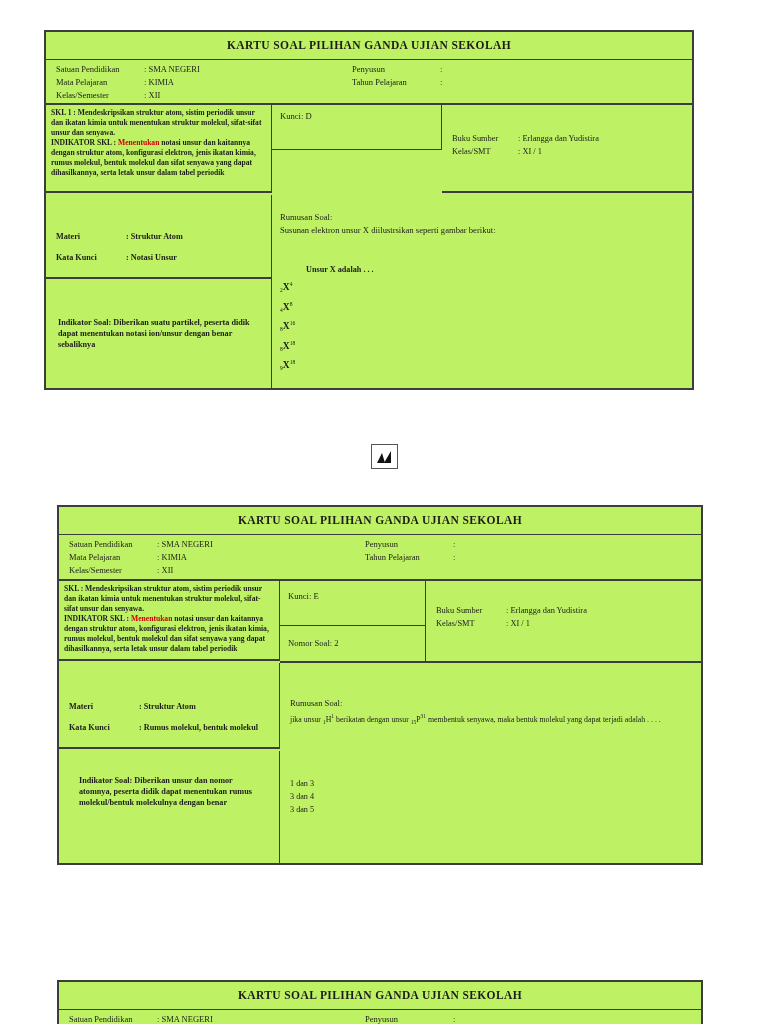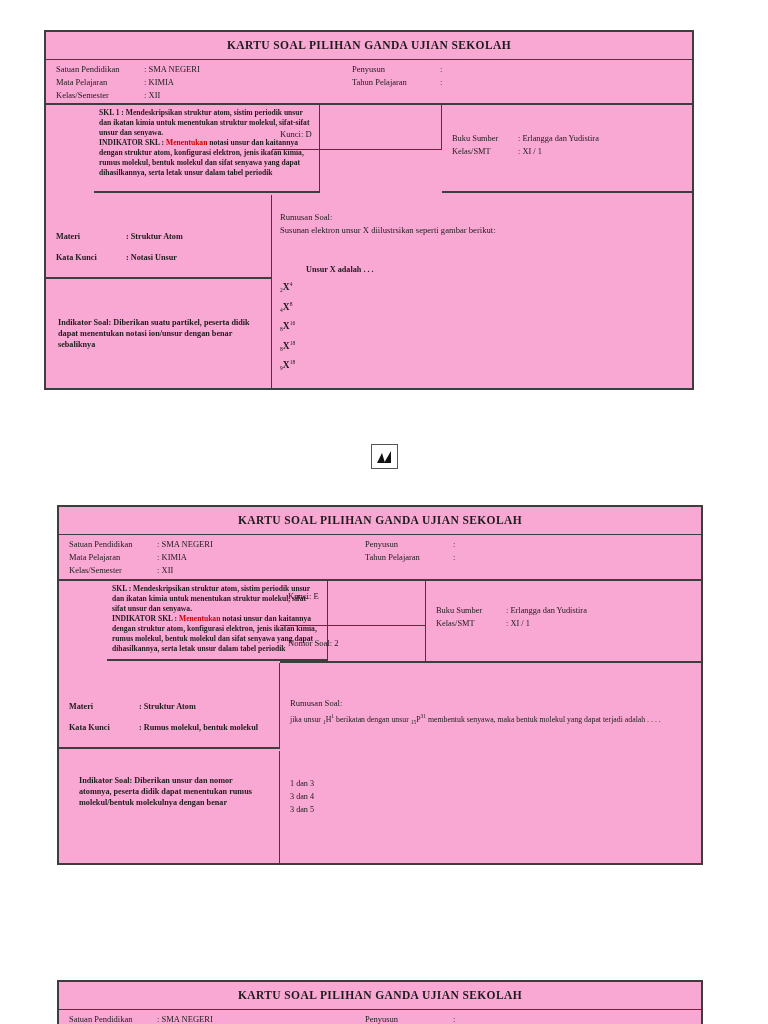--- a/index.html
+++ b/index.html
@@ -1,32 +1,32 @@
 <!DOCTYPE html>
 <html><head>
 <meta charset="utf-8">
 <style>
   html,body{margin:0;padding:0;}
   body{
     width:768px;height:1024px;background:#ffffff;overflow:hidden;position:relative;
     font-family:"Liberation Serif","DejaVu Serif",serif;color:#1c1c1c;
     -webkit-font-smoothing:antialiased;
   }
-  .card{position:absolute;background:#f9a8d4;border:2px solid #3d3d3d;box-sizing:border-box;}
+  .card{position:absolute;background:#bef264;border:2px solid #3d3d3d;box-sizing:border-box;}
   .c-title{
     height:27px;line-height:27px;border-bottom:1px solid #3d3d3d;text-align:center;
     font-weight:bold;font-size:11.5px;letter-spacing:0.4px;white-space:nowrap;
   }
   .c-info{position:relative;height:43px;border-bottom:2px solid #3d3d3d;font-size:8.5px;}
   .info-col{position:absolute;top:3px;}
   .info-row{display:flex;line-height:13px;white-space:nowrap;}
   .info-label{display:inline-block;width:88px;}
   .c-body{position:relative;font-size:8px;}
   .cell{position:absolute;box-sizing:border-box;overflow:hidden;}
-  .skl-cell{font-size:7.6px;line-height:1.32;padding:3px 5px 0 5px;border-right:1px solid #3d3d3d;border-bottom:2px solid #3d3d3d;margin-left:48px;}
+  .skl-cell{font-size:7.6px;line-height:1.32;padding:3px 5px 0 5px;border-right:1px solid #3d3d3d;border-bottom:2px solid #3d3d3d;}
   .red{color:#cc0000;font-weight:bold;}
   .b{font-weight:bold;}
   .materi-cell{border-right:1px solid #3d3d3d;border-bottom:2px solid #3d3d3d;font-size:8.2px;}
   .materi-row{display:flex;line-height:12.5px;padding-left:10px;white-space:nowrap;margin-top:8px;}
   .materi-label{display:inline-block;width:70px;}
   .indik-cell{border-right:1px solid #3d3d3d;font-size:8.2px;line-height:1.35;}
   .kunci-cell{border-right:1px solid #3d3d3d;border-bottom:1px solid #3d3d3d;font-size:8.6px;}
   .nomor-cell{border-right:1px solid #3d3d3d;border-bottom:2px solid #3d3d3d;font-size:8.6px;}
   .buku-cell{border-bottom:2px solid #3d3d3d;font-size:8.4px;}
   .buku-row{display:flex;line-height:12.5px;padding-left:10px;white-space:nowrap;}
@@ -89,21 +89,21 @@
       <div class="materi-row b">
         <span class="materi-label">Kata Kunci</span>
         <span>: Notasi Unsur</span>
       </div>
     </div>
 
     <div class="cell indik-cell" style="left:0;top:174px;width:226px;height:109px;padding:38px 10px 0 12px;">
       <span class="b">Indikator Soal:</span><span class="b"> Diberikan suatu partikel, peserta didik dapat menentukan notasi ion/unsur dengan benar sebaliknya</span>
     </div>
 
-    <div class="cell kunci-cell" style="left:226px;top:0;width:170px;height:45px;padding:24px 0 0 8px;">
+    <div class="cell kunci-cell" style="left:226px;top:0;width:170px;height:45px;padding:6px 0 0 8px;">
       <span>Kunci: D</span>
     </div>
     <div class="cell buku-cell" style="left:396px;top:0;width:250px;height:88px;padding-top:28px;">
       <div class="buku-row">
         <span class="buku-label">Buku Sumber</span>
         <span>: Erlangga dan Yudistira</span>
       </div>
       <div class="buku-row">
         <span class="buku-label">Kelas/SMT</span>
         <span>: XI / 1</span>

